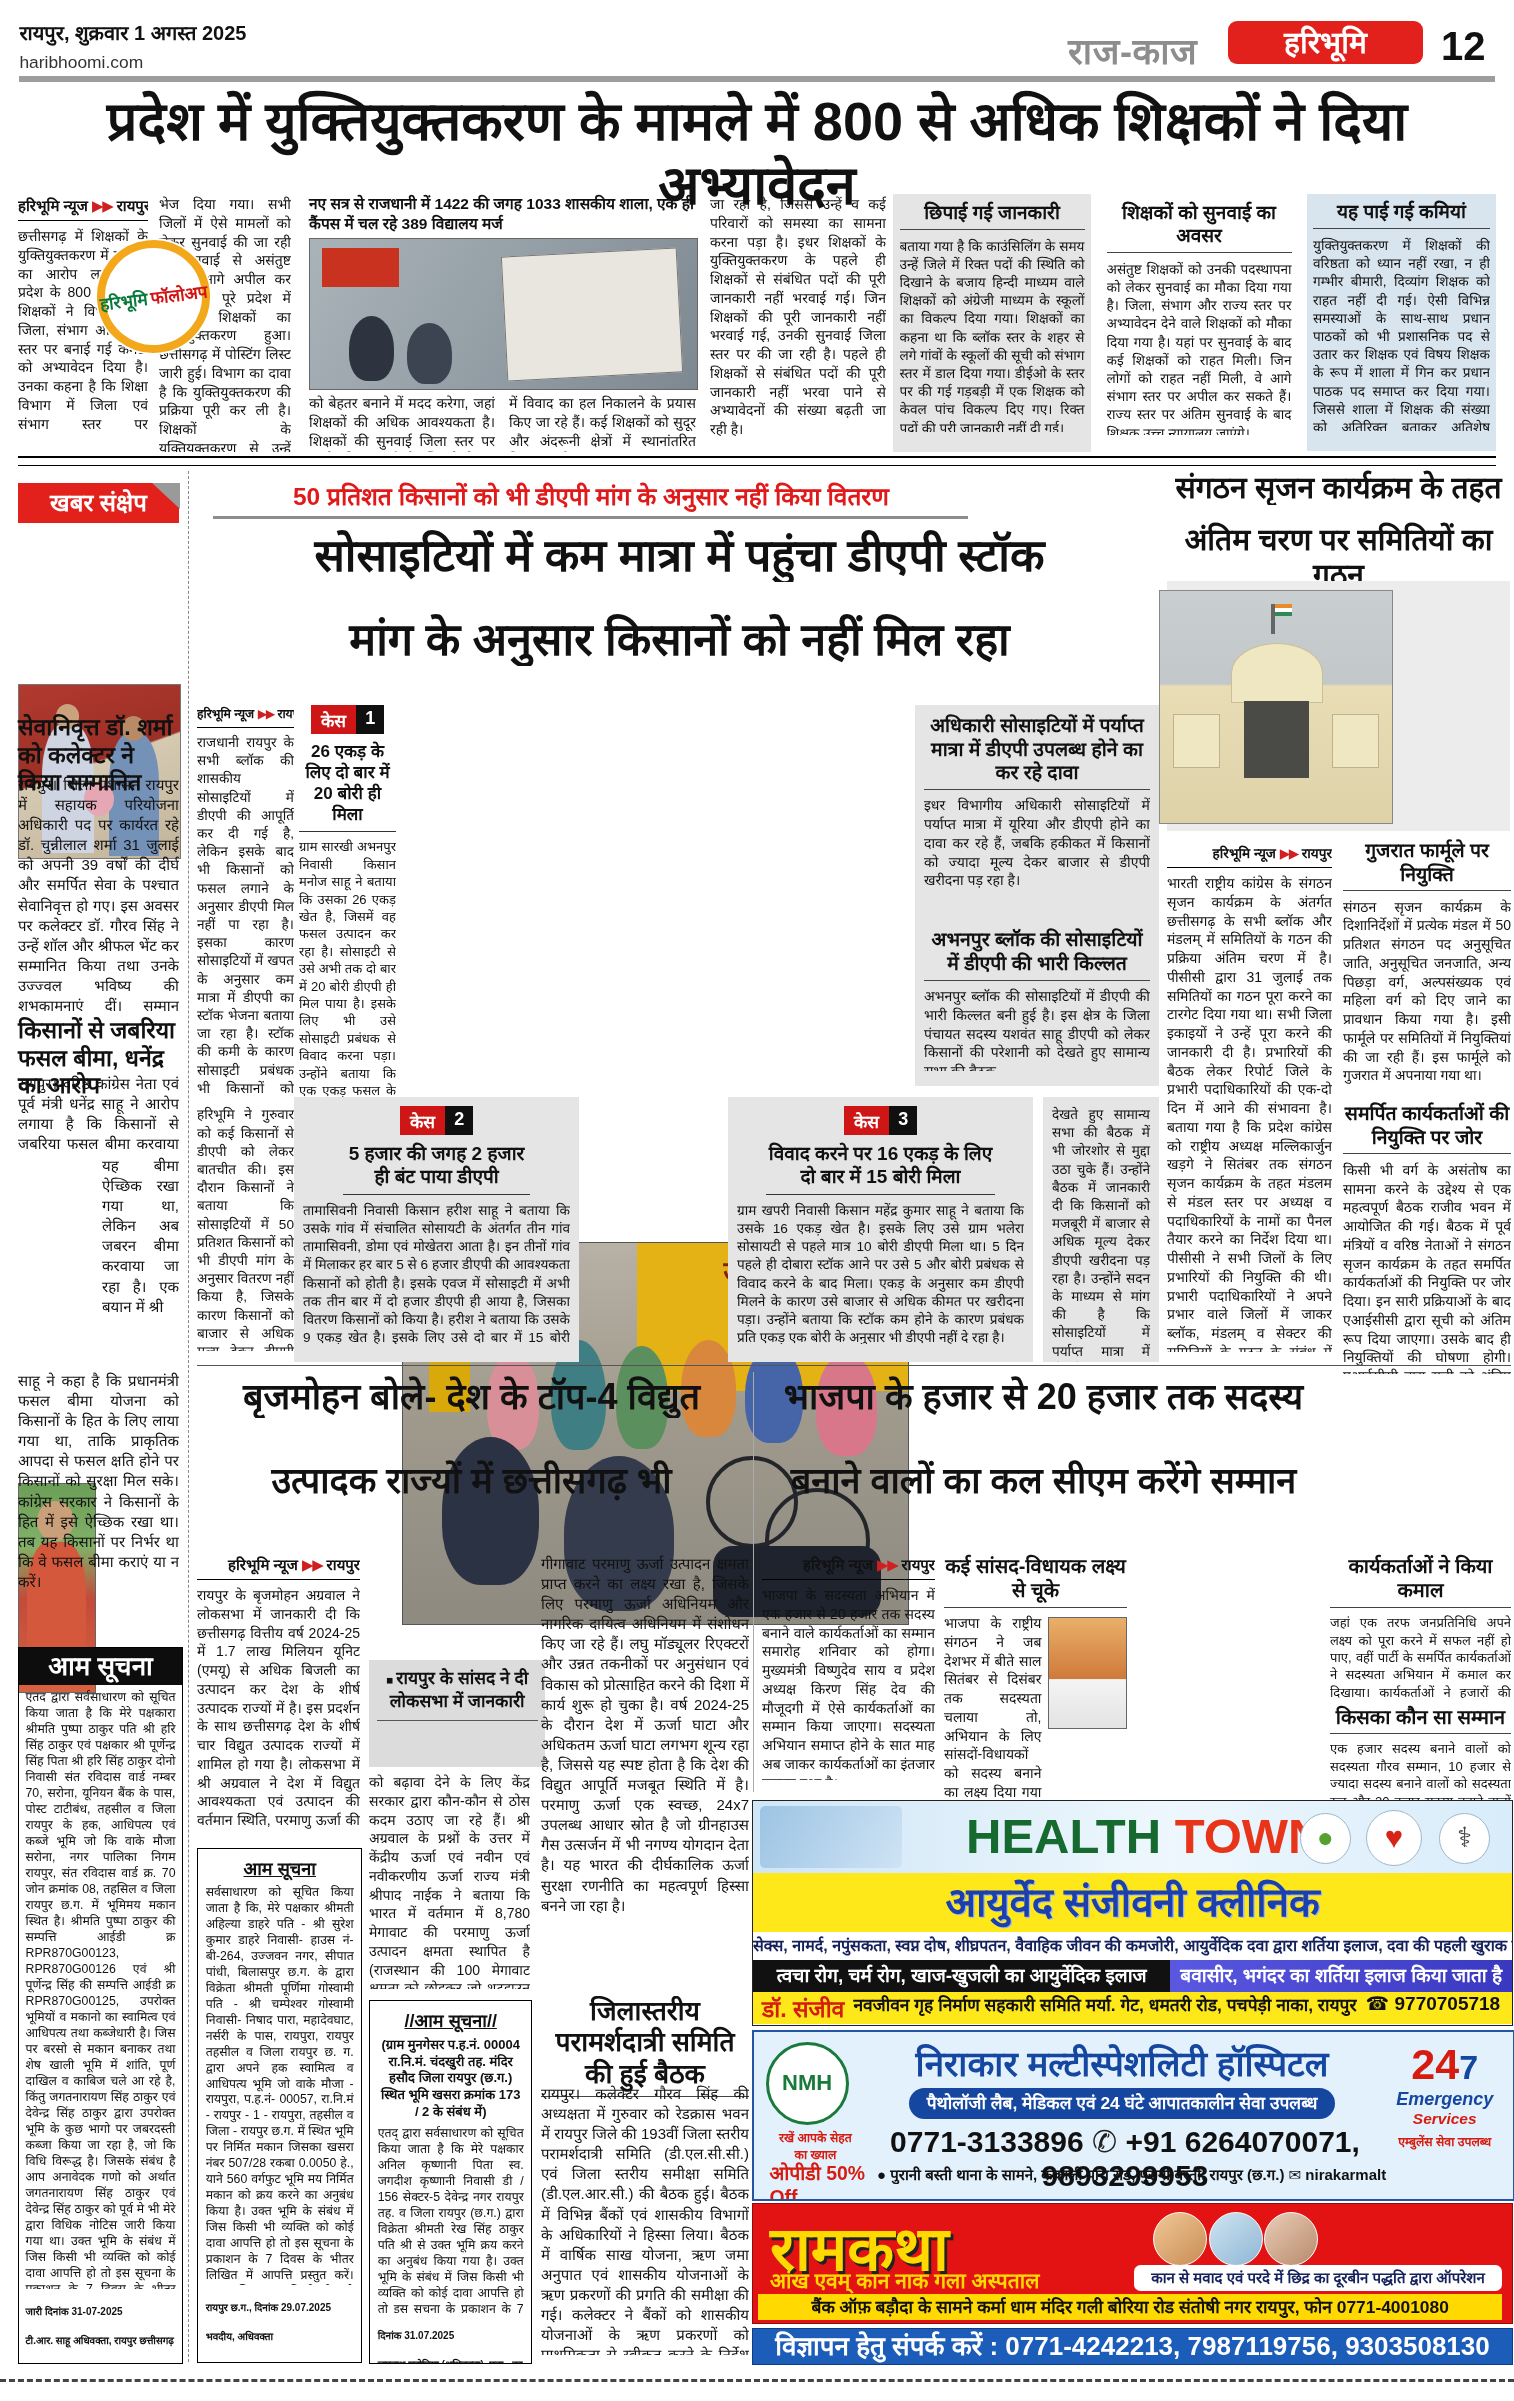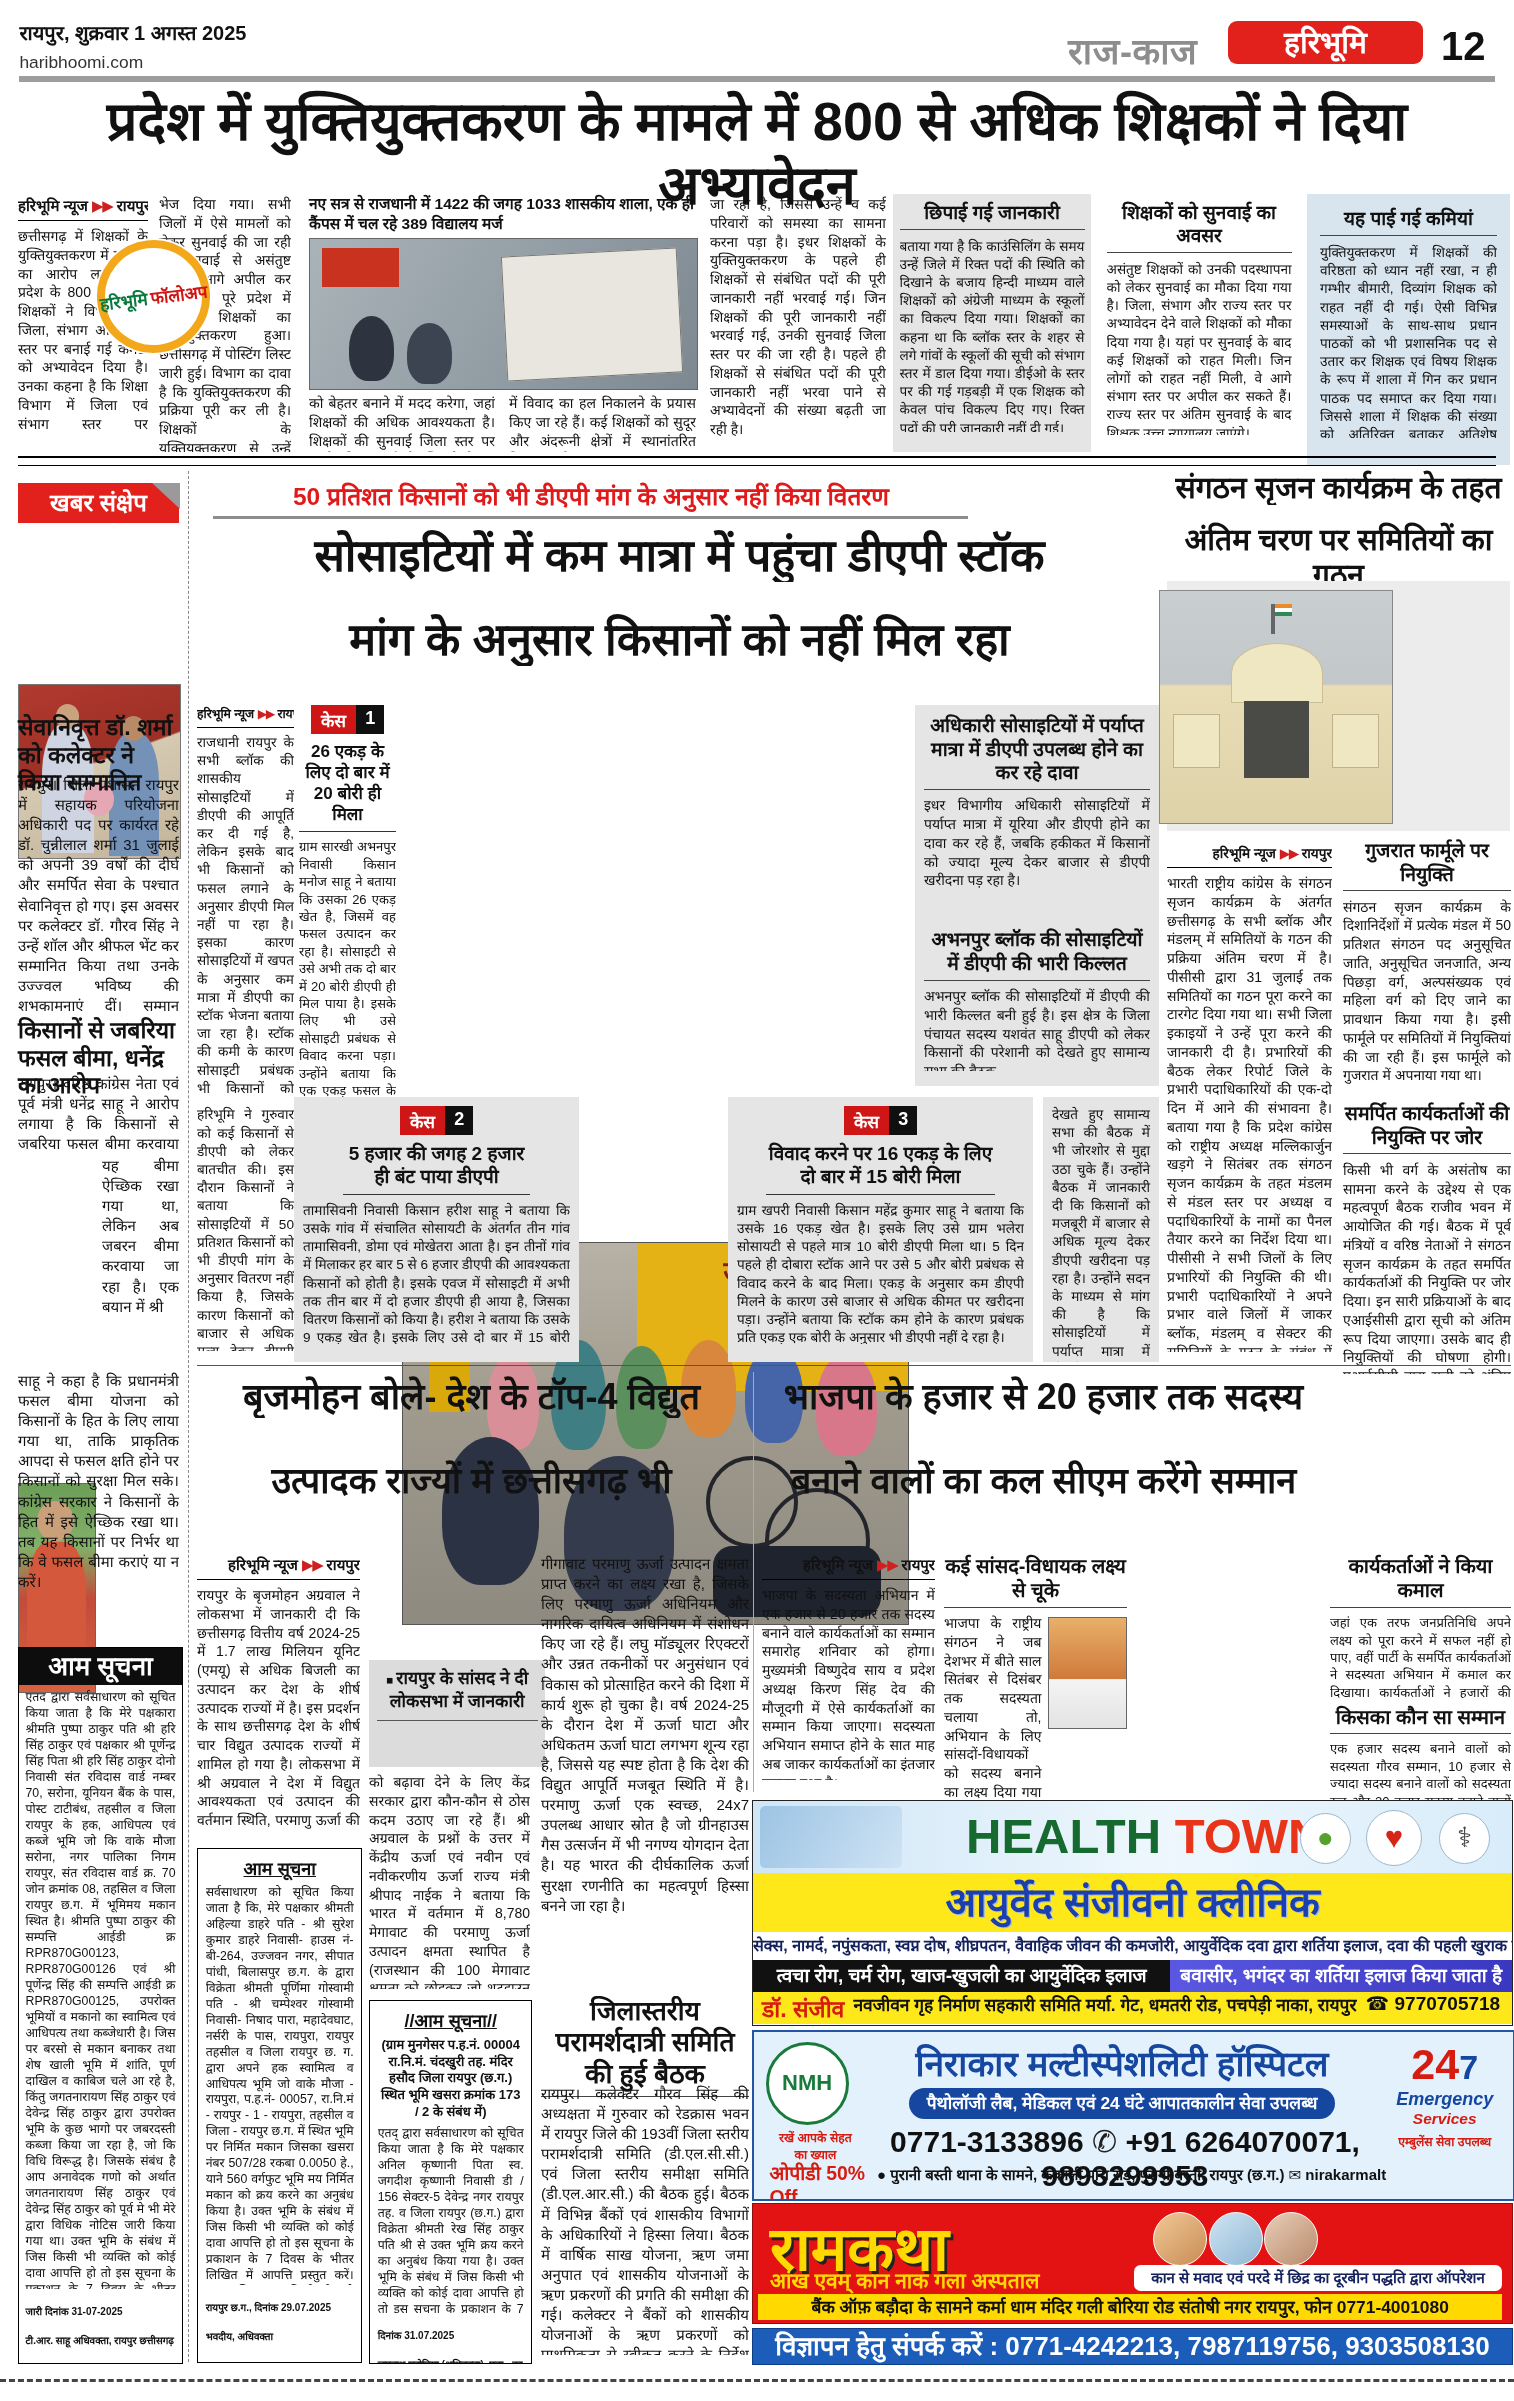--- a/index.html
+++ b/index.html
@@ -65,21 +65,21 @@
 <div class="abs bt" style="left:710px;top:195px;width:176px;height:257px;">जा रहा है, जिससे उन्हें व कई परिवारों को समस्या का सामना करना पड़ा है। इधर शिक्षकों के युक्तियुक्तकरण के पहले ही शिक्षकों से संबंधित पदों की पूरी जानकारी नहीं भरवाई गई। जिन शिक्षकों की पूरी जानकारी नहीं भरवाई गई, उनकी सुनवाई जिला स्तर पर की जा रही है। पहले ही शिक्षकों से संबंधित पदों की पूरी जानकारी नहीं भरवा पाने से अभ्यावेदनों की संख्या बढ़ती जा रही है।</div>
 
 <div class="abs graybox" style="left:893px;top:194px;width:185px;height:245px;padding:6.5px;">
   <div class="boxtitle">छिपाई गई जानकारी</div>
   <div class="bt" style="font-size:13.6px;height:194px;">बताया गया है कि काउंसिलिंग के समय उन्हें जिले में रिक्त पदों की स्थिति को दिखाने के बजाय हिन्दी माध्यम वाले शिक्षकों को अंग्रेजी माध्यम के स्कूलों का विकल्प दिया गया। शिक्षकों का कहना था कि ब्लॉक स्तर के शहर से लगे गांवों के स्कूलों की सूची को संभाग स्तर में डाल दिया गया। डीईओ के स्तर पर की गई गड़बड़ी में एक शिक्षक को केवल पांच विकल्प दिए गए। रिक्त पदों की पूरी जानकारी नहीं दी गई।</div>
 </div>
 <div class="abs" style="left:1100px;top:194px;width:185px;height:245px;padding:6.5px;background:#fff;">
   <div class="boxtitle">शिक्षकों को सुनवाई का अवसर</div>
   <div class="bt" style="font-size:13.6px;height:174px;">असंतुष्ट शिक्षकों को उनकी पदस्थापना को लेकर सुनवाई का मौका दिया गया है। जिला, संभाग और राज्य स्तर पर अभ्यावेदन देने वाले शिक्षकों को मौका दिया गया है। यहां पर सुनवाई के बाद कई शिक्षकों को राहत मिली। जिन लोगों को राहत नहीं मिली, वे आगे संभाग स्तर पर अपील कर सकते हैं। राज्य स्तर पर अंतिम सुनवाई के बाद शिक्षक उच्च न्यायालय जाएंगे।</div>
 </div>
-<div class="abs" style="left:1307px;top:194px;width:177px;height:245px;padding:13px;background:#d9e5ee;">
+<div class="abs" style="left:1307px;top:194px;width:177px;height:245px;padding:6px;background:#d9e5ee;">
   <div class="boxtitle">यह पाई गई कमियां</div>
   <div class="bt" style="font-size:13.6px;height:194px;">युक्तियुक्तकरण में शिक्षकों की वरिष्ठता को ध्यान नहीं रखा, न ही गम्भीर बीमारी, दिव्यांग शिक्षक को राहत नहीं दी गई। ऐसी विभिन्न समस्याओं के साथ-साथ प्रधान पाठकों को भी प्रशासनिक पद से उतार कर शिक्षक एवं विषय शिक्षक के रूप में शाला में गिन कर प्रधान पाठक पद समाप्त कर दिया गया। जिससे शाला में शिक्षक की संख्या को अतिरिक्त बताकर अतिशेष बनाकर विकास खण्ड और जिला से बाहर भेज दिया गया। ऐसी विडम्बना से पीड़ित शिक्षकों के समूह द्वारा एक साथ, शालाओं एवं शिक्षकों का युक्तियुक्तकरण निर्देश को चुनौती दी गई है।</div>
 </div>
 
 <div class="abs" style="left:18px;top:456px;width:1478px;height:6.5px;border-top:2.6px solid #000;border-bottom:0.6px solid #000;"></div>
 
 <div class="abs vrule-dash" style="left:188px;top:471px;height:1891px;"></div>
 
 <div class="abs" style="left:18px;top:483px;width:161px;height:40px;background:#e2211c;">
   <div class="ctr" style="color:#fff;font-weight:bold;font-size:24px;line-height:40px;">खबर संक्षेप</div>

